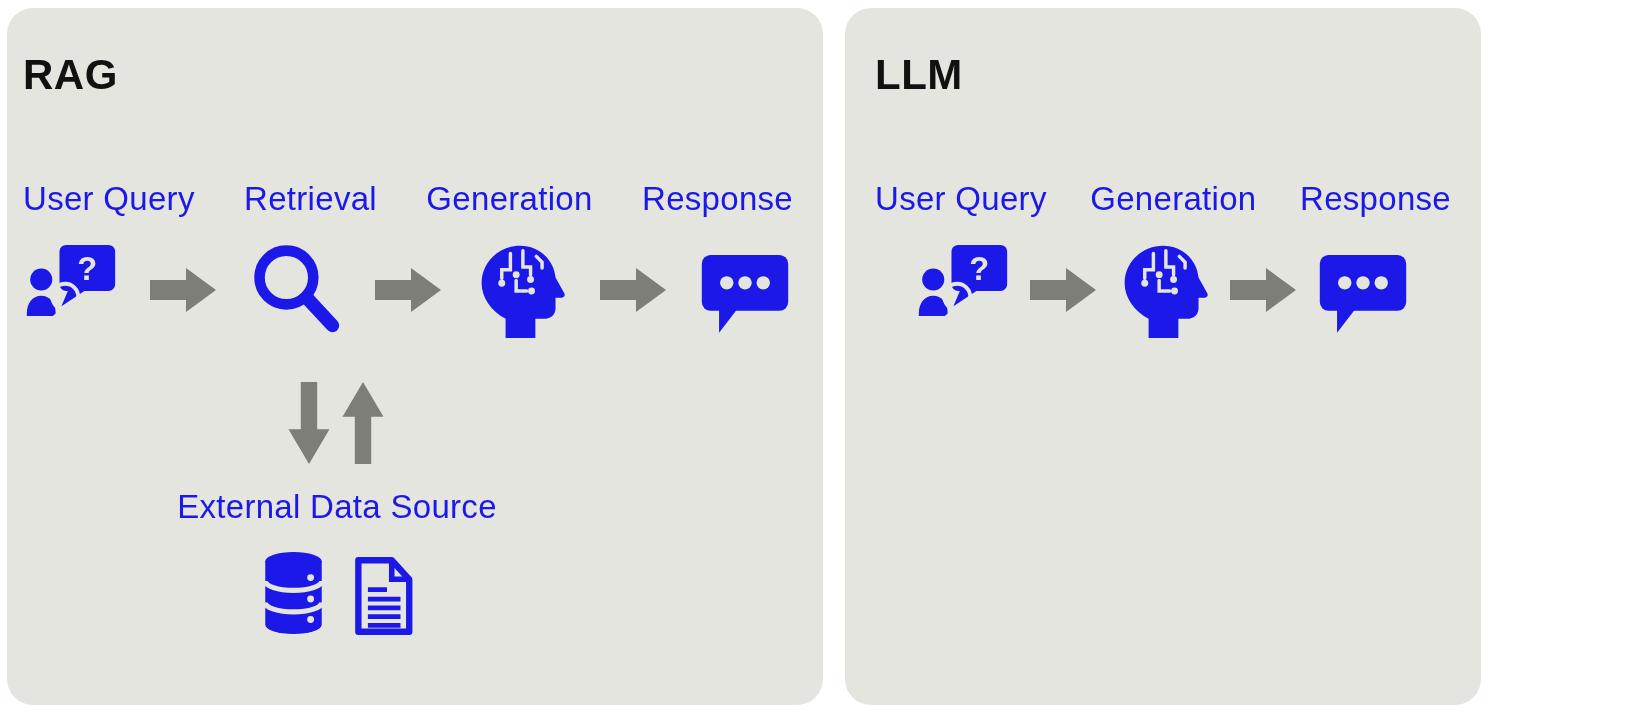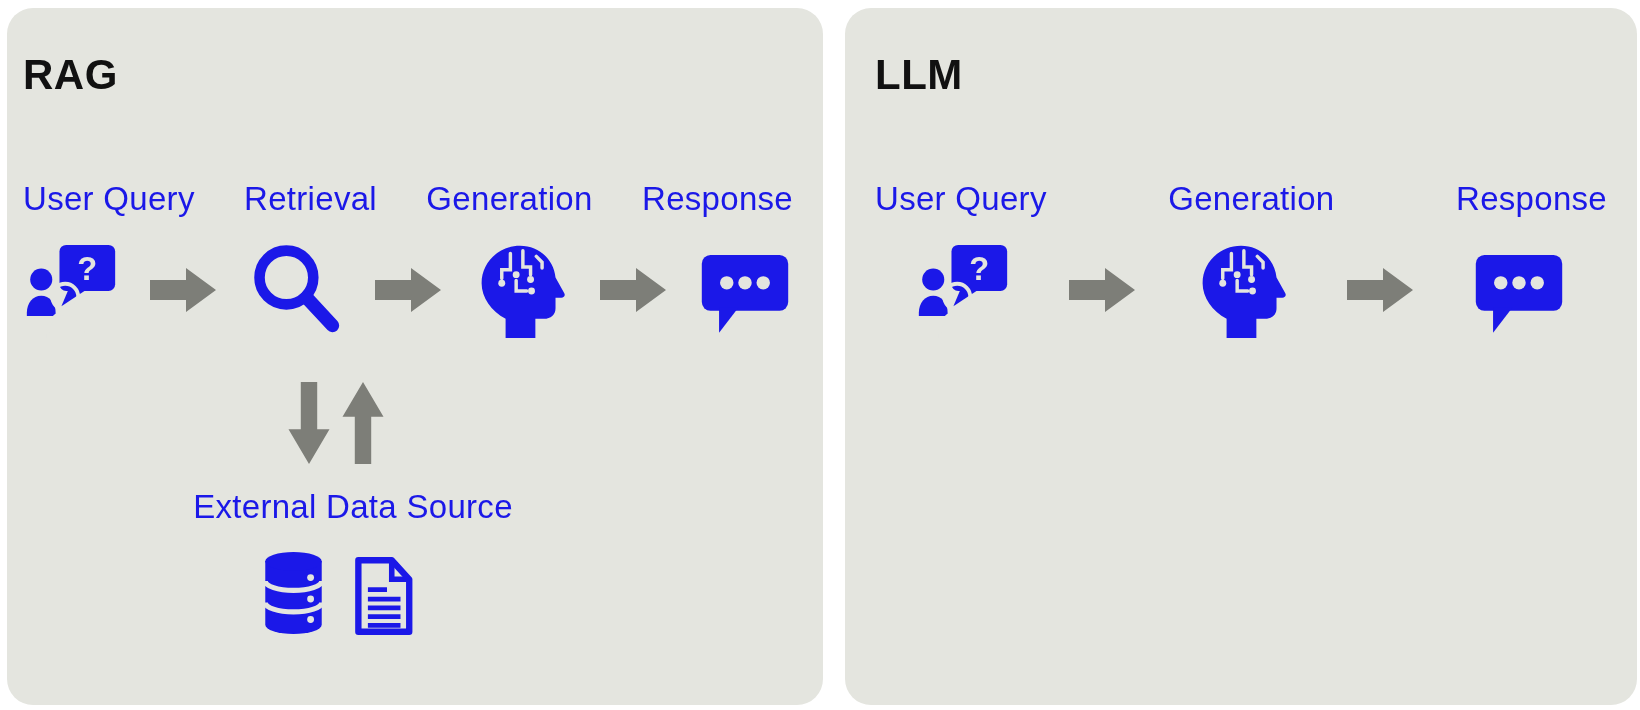--- a/index.html
+++ b/index.html
@@ -14,21 +14,21 @@
   }
   .panel {
     position: absolute;
     top: 8px;
     height: 697px;
     background: var(--panel-bg, #e4e5df);
     border-radius: 26px;
     padding: 40px 30px 0 30px;
   }
   .panel-rag { left: 7px;   width: 816px; padding-left: 16px; }
-  .panel-llm { left: 845px; width: 792px; }
+  .panel-llm { left: 845px; width: 636px; }
 
   .panel-title {
     margin-top: 6px;
     font-size: 42px;
     line-height: 1.0;
     font-weight: 700;
     letter-spacing: 0.5px;
     color: var(--title-color, #111);
   }
 
@@ -75,21 +75,21 @@
   .eds-arrows {
     position: absolute;
     left: 281px;
     top: 374px;
     display: flex;
     gap: 12px;
   }
   .eds-label {
     position: absolute;
     top: 480px;
-    left: 16px;
+    left: 0;
     width: 660px;
     text-align: center;
     font-size: 33px;
     line-height: 38px;
     letter-spacing: 0.3px;
     color: var(--accent-blue, #1b18e8);
     white-space: nowrap;
   }
   .eds-icons {
     position: absolute;

